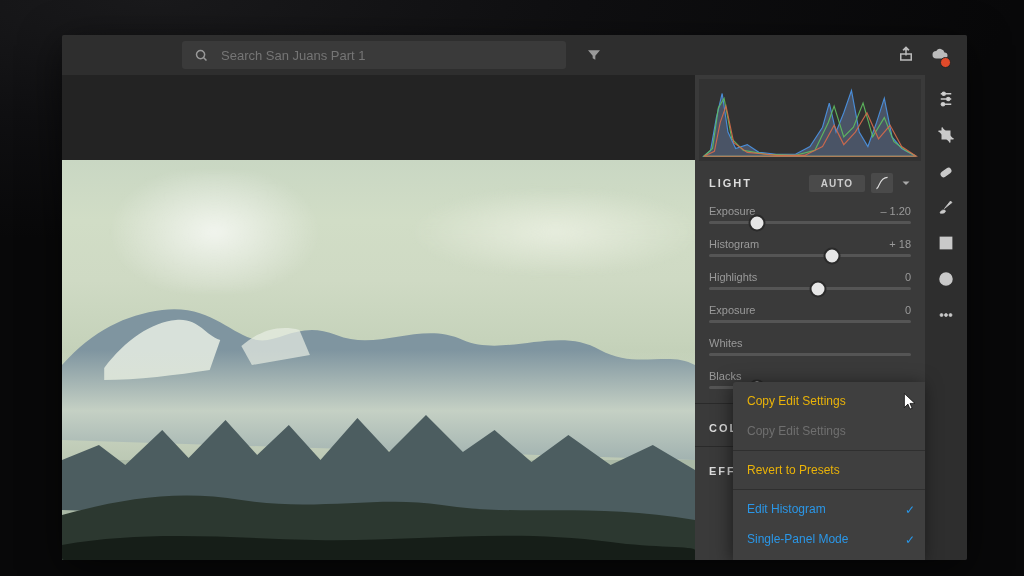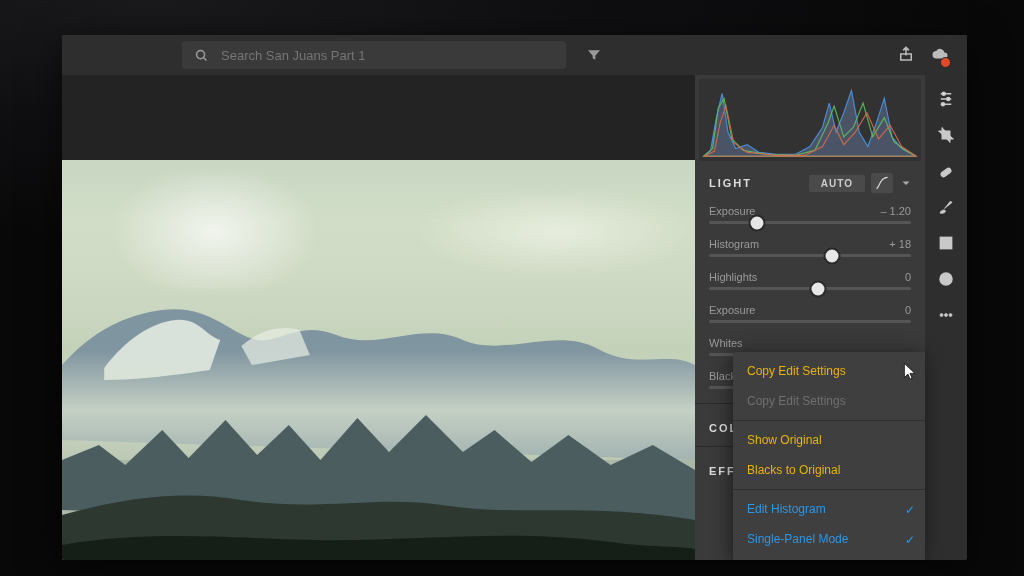--- a/index.html
+++ b/index.html
@@ -360,24 +360,21 @@
       <span>Copy Edit Settings</span>
       <svg class="cursor-img" style="position:absolute;right:8px;top:6px" viewBox="0 0 20 28">
           <path d="M2 2l0 20 5-5 3 7 3-1-3-7 7 0z" fill="#fff" stroke="#000" stroke-width="1"></path>
         </svg>
     </div>
     <div class="item disabled">
       <span>Copy Edit Settings</span>
     </div>
     <div class="sep"></div>
     <div class="item">
-      <span>Show Original</span>
-    </div>
-    <div class="item">
-      <span>Blacks to Original</span>
+      <span>Revert to Presets</span>
     </div>
     <div class="sep"></div>
     <div class="item active">
       <span>Edit Histogram</span>
       <span class="check">✓</span>
     </div>
     <div class="item active">
       <span>Single-Panel Mode</span>
       <span class="check">✓</span>
     </div>

